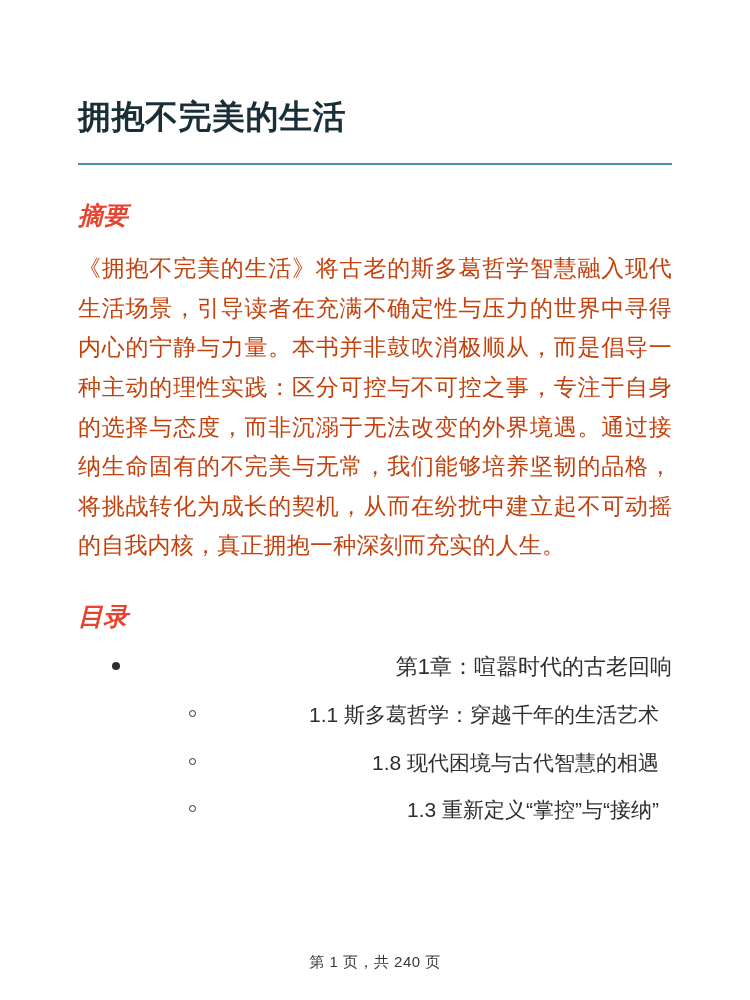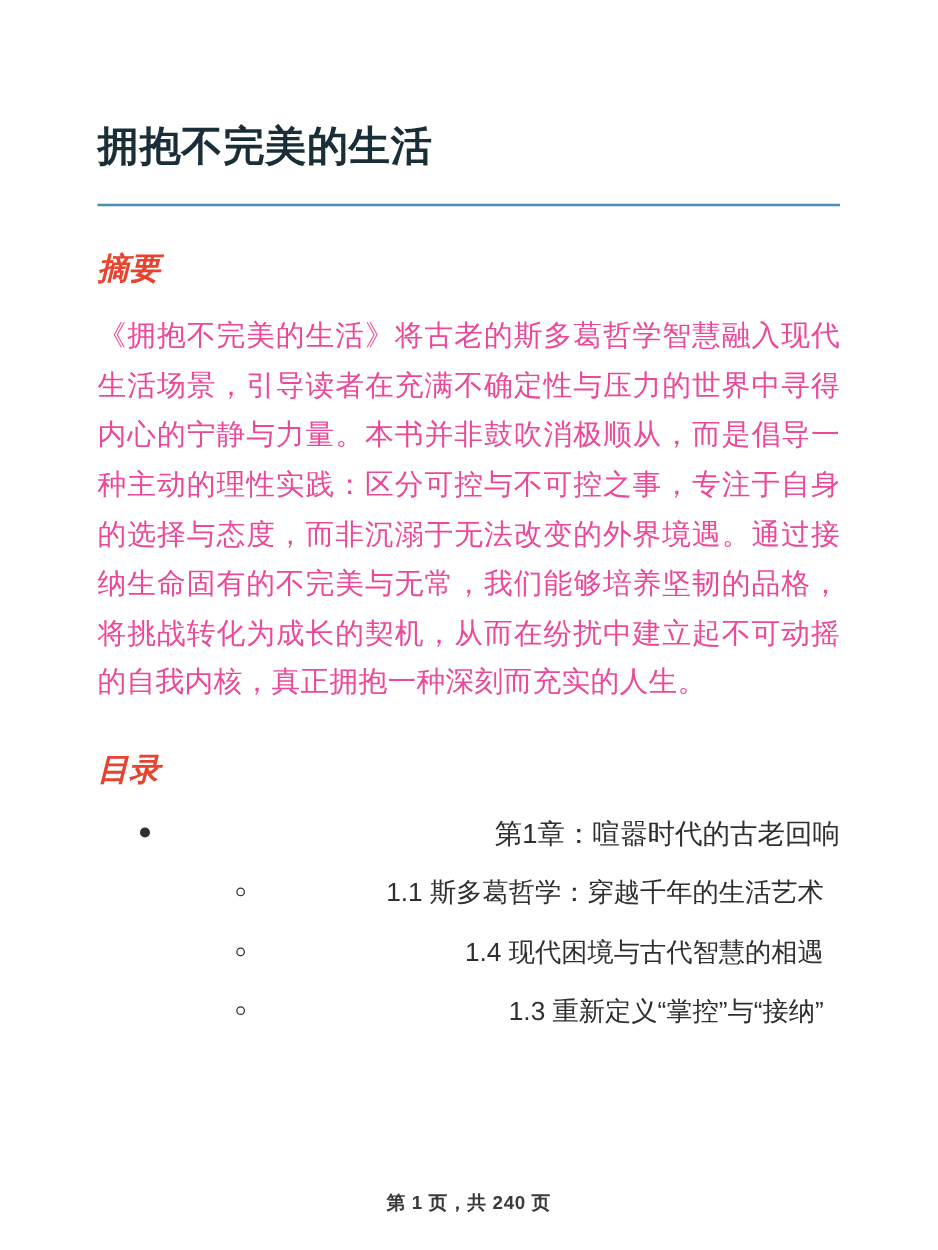--- a/index.html
+++ b/index.html
@@ -39,21 +39,21 @@
     font-size: 25px;
     font-weight: bold;
     color: #e8432e;
     margin: 34px 0 18px 0;
     line-height: 1.3;
     font-style: italic;
   }
   .abstract-text {
     font-size: 23px;
     line-height: 1.72;
-    color: #ec4899;
+    color: #c2410c;
     text-align: justify;
     margin: 0;
     letter-spacing: 0.2px;
   }
   .toc {
     margin: 0;
     padding: 0;
     list-style: none;
     text-align: right;
   }
@@ -102,21 +102,20 @@
   }
   .footer {
     position: absolute;
     left: 0;
     right: 0;
     bottom: 28px;
     text-align: center;
     font-size: 15px;
     color: #3a3a3a;
     letter-spacing: 0.5px;
-    font-weight: bold;
   }
 </style>
 </head>
 <body>
 
 <div class="page">
 
   <h1 class="doc-title">拥抱不完美的生活</h1>
 
   <hr class="title-rule">
@@ -125,21 +124,21 @@
 
   <p class="abstract-text">《拥抱不完美的生活》将古老的斯多葛哲学智慧融入现代生活场景，引导读者在充满不确定性与压力的世界中寻得内心的宁静与力量。本书并非鼓吹消极顺从，而是倡导一种主动的理性实践：区分可控与不可控之事，专注于自身的选择与态度，而非沉溺于无法改变的外界境遇。通过接纳生命固有的不完美与无常，我们能够培养坚韧的品格，将挑战转化为成长的契机，从而在纷扰中建立起不可动摇的自我内核，真正拥抱一种深刻而充实的人生。</p>
 
   <h2 class="section-heading">目录</h2>
 
   <ul class="toc">
     <li class="toc-l1">
       <span>第1章：喧嚣时代的古老回响</span>
       <ul class="toc-sub">
         <li class="toc-l2">1.1 斯多葛哲学：穿越千年的生活艺术</li>
-        <li class="toc-l2">1.4 现代困境与古代智慧的相遇</li>
+        <li class="toc-l2">1.8 现代困境与古代智慧的相遇</li>
         <li class="toc-l2">1.3 重新定义“掌控”与“接纳”</li>
       </ul>
     </li>
   </ul>
 
   <div class="footer">第 1 页，共 240 页</div>
 
 </div>
 
 </body></html>

